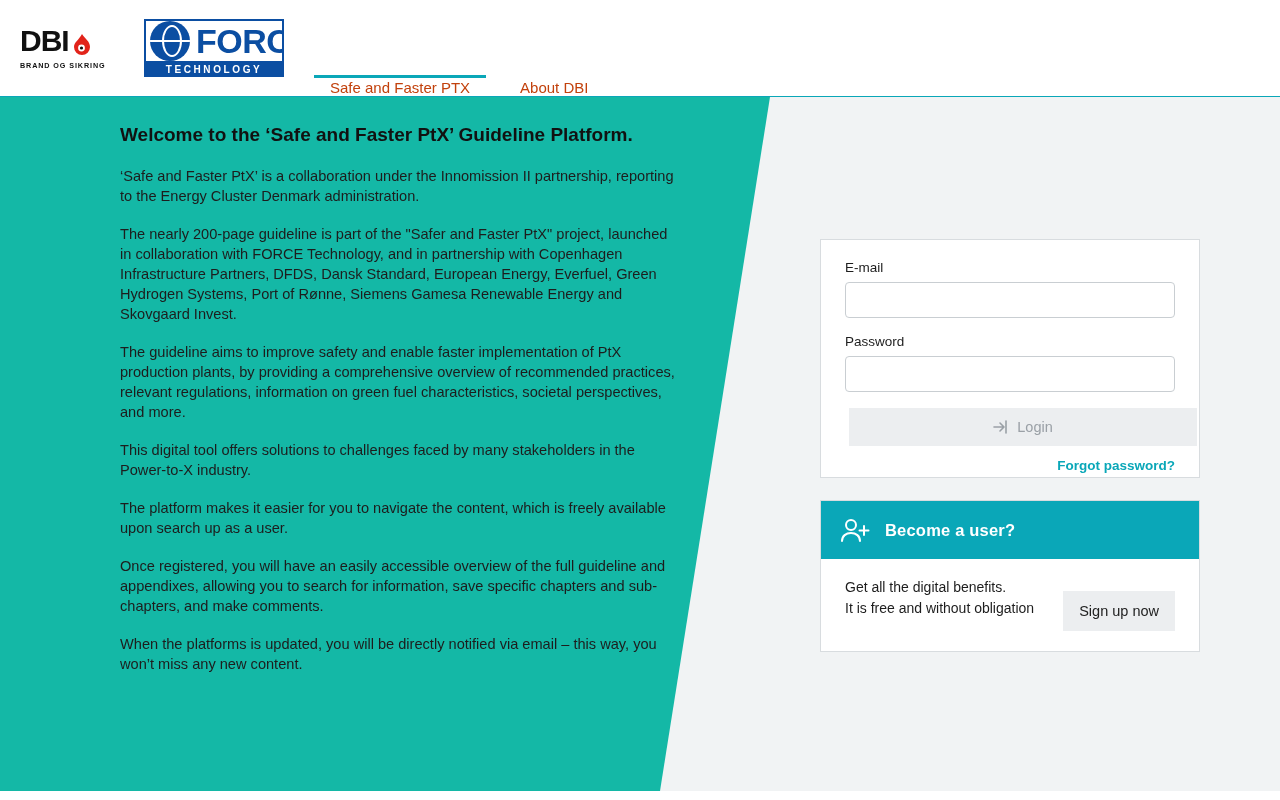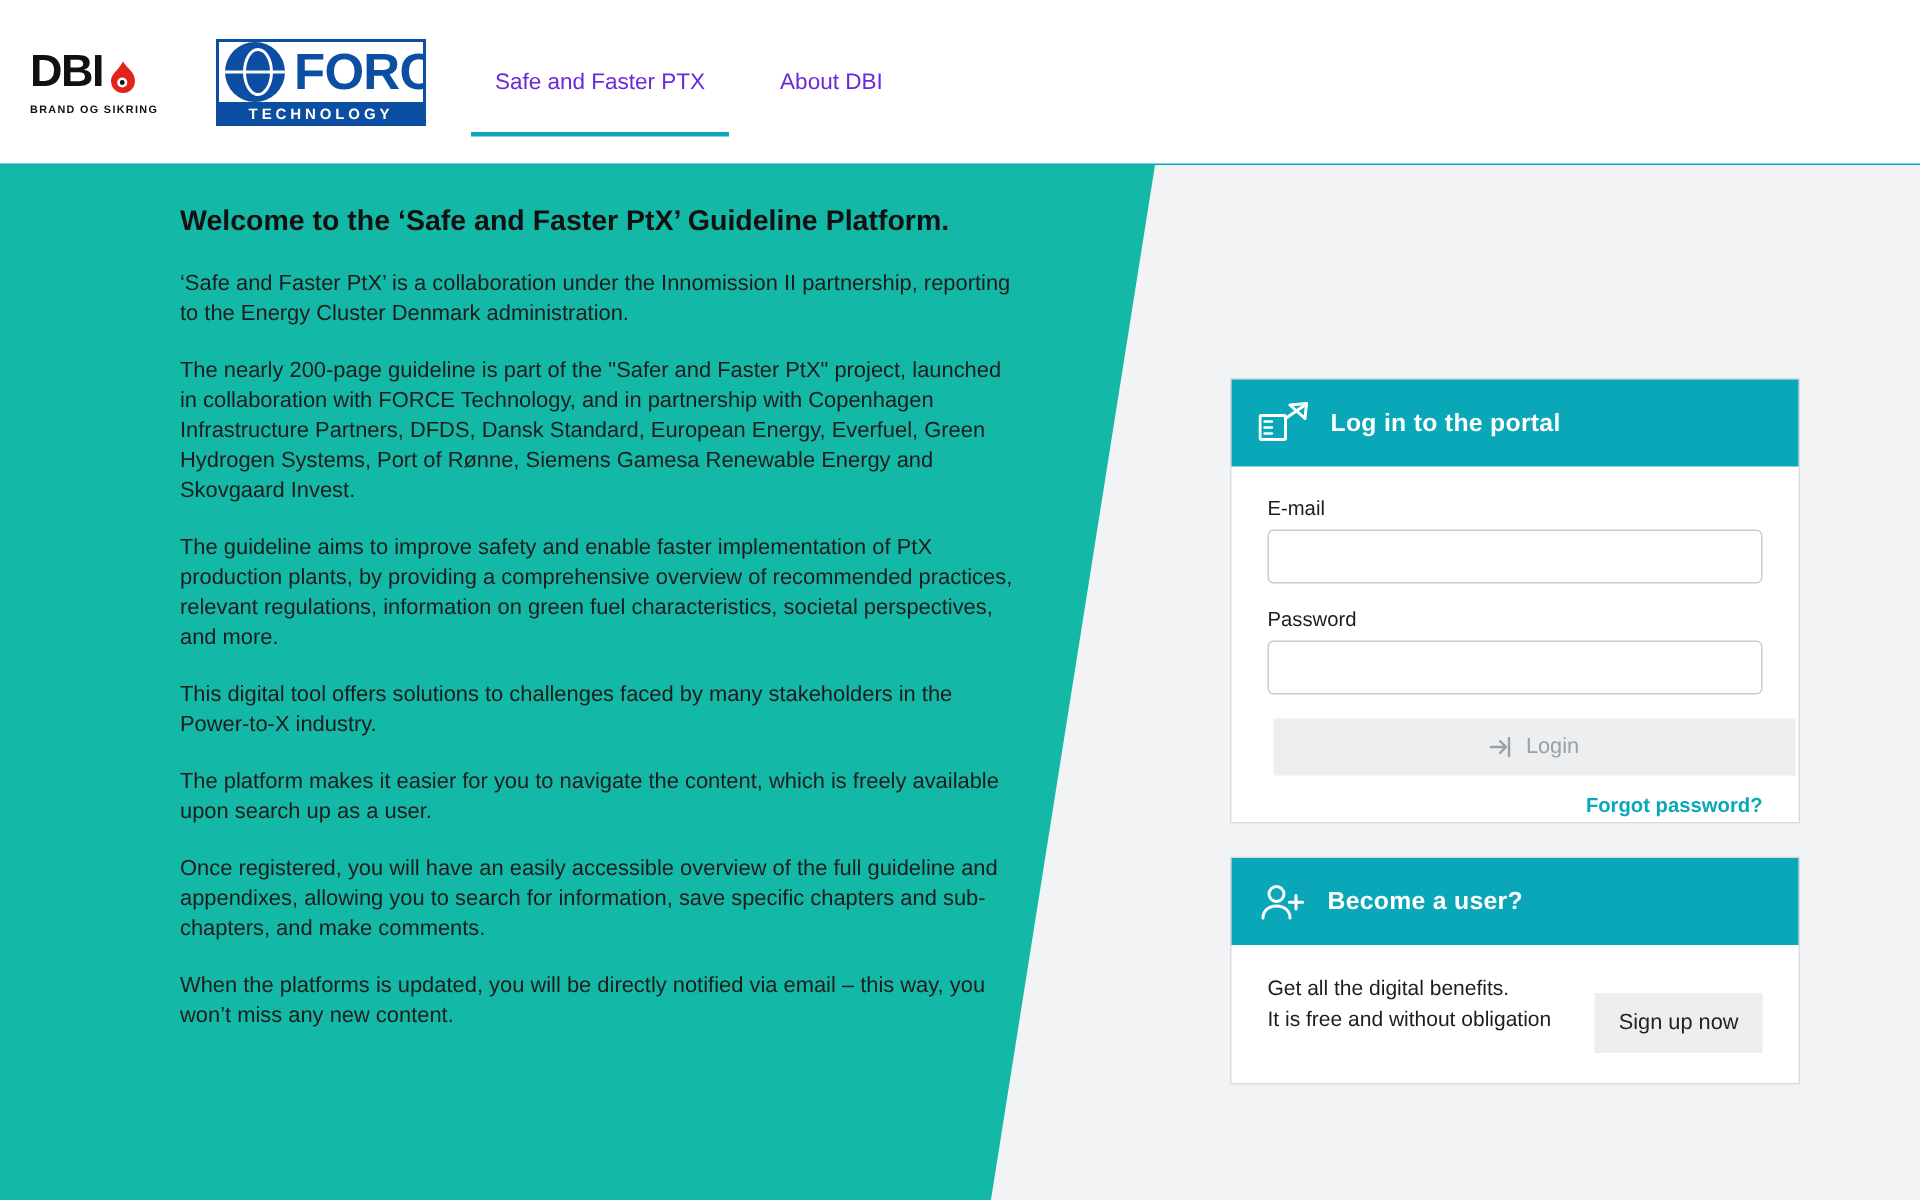--- a/index.html
+++ b/index.html
@@ -8,21 +8,21 @@
     width: 1280px; height: 800px;
     overflow: hidden;
     background: #ffffff;
     font-family: "Liberation Sans", sans-serif;
     color: #222;
   }
 
   
   .header {
     position: relative;
-    height: 110px;
+    height: 97px;
     background: #ffffff;
     border-bottom: 1px solid #0aa7b8;
     display: flex;
     align-items: center;
     padding-left: 20px;
   }
   .logo-dbi {
     width: 88px;
     display: flex;
     flex-direction: column;
@@ -112,25 +112,25 @@
     font-weight: 600;
   }
   .nav {
     display: flex;
     align-items: center;
     height: 100%;
     gap: 0px;
   }
   .nav-item {
     font-size: 15px;
-    color: #6d28d9;
+    color: #c2410c;
     padding: 0 16px;
     height: 100%;
     display: flex;
-    align-items: center;
+    align-items: flex-end;
     cursor: pointer;
     position: relative;
     margin-right: 18px;
     white-space: nowrap;
   }
   .nav-item.active::after {
     content: "";
     position: absolute;
     left: 0; right: 0; bottom: 18px;
     height: 3px;
@@ -325,31 +325,20 @@
       <p>The guideline aims to improve safety and enable faster implementation of PtX production plants, by providing a comprehensive overview of recommended practices, relevant regulations, information on green fuel characteristics, societal perspectives, and more.</p>
       <p>This digital tool offers solutions to challenges faced by many stakeholders in the Power-to-X industry.</p>
       <p>The platform makes it easier for you to navigate the content, which is freely available upon search up as a user.</p>
       <p>Once registered, you will have an easily accessible overview of the full guideline and appendixes, allowing you to search for information, save specific chapters and sub-chapters, and make comments.</p>
       <p>When the platforms is updated, you will be directly notified via email – this way, you won’t miss any new content.</p>
     </div>
 
     <div class="panels">
 
       <div class="card">
-        <div class="card-head">
-          <span class="icon">
-            <svg width="34" height="30" viewBox="0 0 34 30">
-              <rect x="1" y="10" width="17" height="16" rx="1" fill="none" stroke="#ffffff" stroke-width="2"></rect>
-              <path d="M4 14h5M4 18h5M4 22h5" stroke="#ffffff" stroke-width="1.6" stroke-linecap="round"></path>
-              <path d="M18 12 L31 3" stroke="#ffffff" stroke-width="2" stroke-linecap="round"></path>
-              <path d="M21 3 L32 2 L31 12 Z" fill="none" stroke="#ffffff" stroke-width="2" stroke-linejoin="round"></path>
-            </svg>
-          </span>
-          <span class="title">Log in to the portal</span>
-        </div>
         <div class="card-body">
           <div class="field-label">E-mail</div>
           <input class="field-input" type="text" placeholder="" style="">
           <div class="field-label">Password</div>
           <input class="field-input" type="password" placeholder="" style="">
           <button class="login-btn">
             <span class="icon">
               <svg width="16" height="16" viewBox="0 0 16 16">
                 <path d="M1 8h9M7 4l4 4-4 4" stroke="#9aa0a6" stroke-width="1.6" fill="none" stroke-linecap="round" stroke-linejoin="round"></path>
                 <path d="M13 2v12" stroke="#9aa0a6" stroke-width="1.6" stroke-linecap="round"></path>

